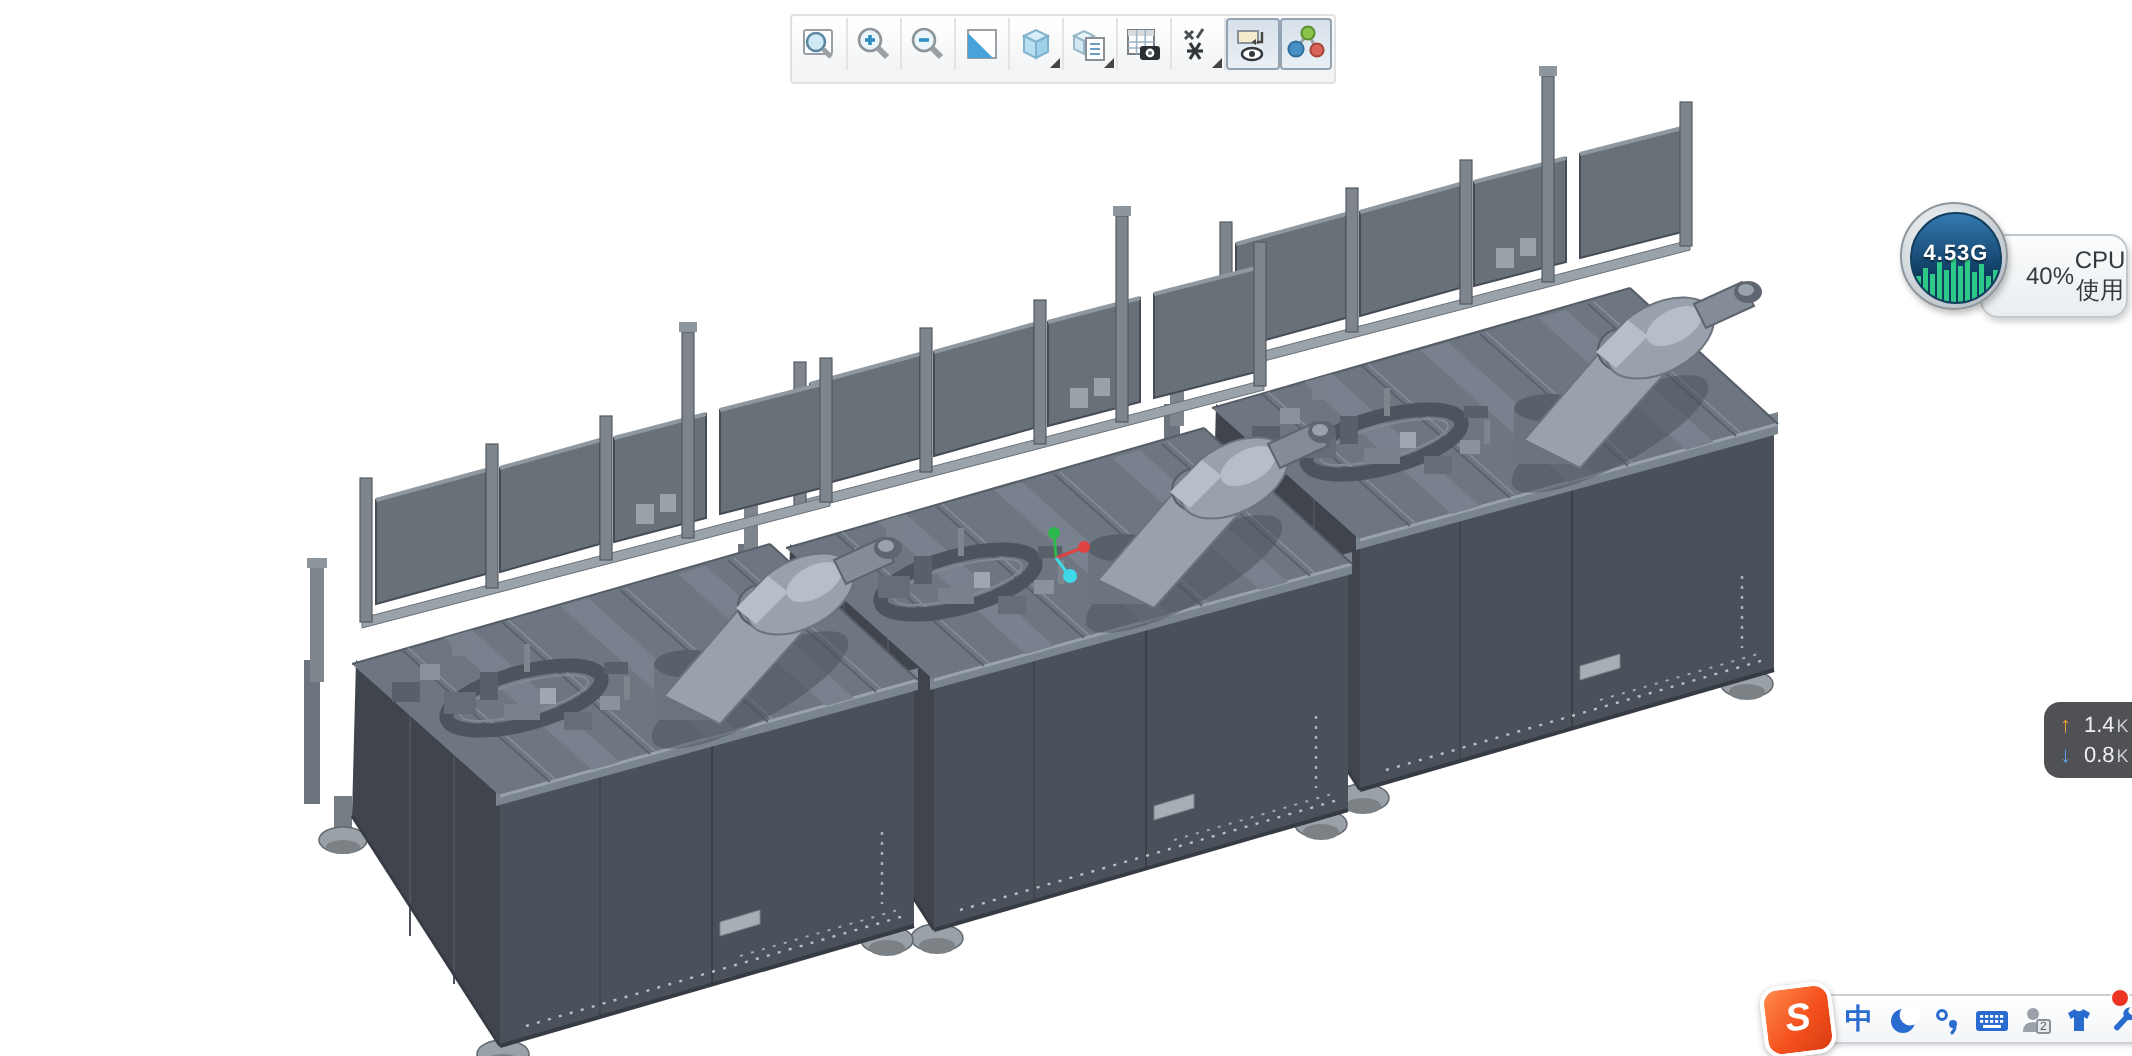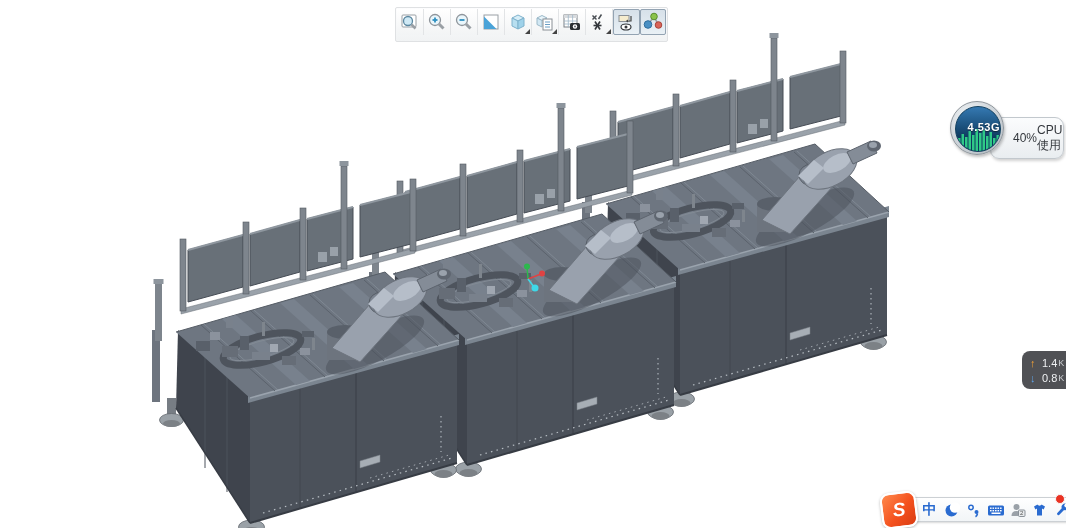--- a/index.html
+++ b/index.html
@@ -42,32 +42,32 @@
   .cpu-widget{position:absolute;left:950px;top:101px;width:116px;height:54px;}
   .cpu-box{
     position:absolute;left:40px;top:16px;width:74px;height:42px;
     background:linear-gradient(#fbfcfd,#e9edf0);
     border:1px solid #c2c8cd;border-radius:9px;
     box-shadow:1px 2px 3px rgba(0,0,0,.18);
     display:flex;justify-content:center;align-items:center;
     padding-left:22px;box-sizing:border-box;
   }
   .cpu-box .pct{font-size:12px;color:#34383d;line-height:15px;}
-  .cpu-box .lbl{font-size:12px;color:#34383d;line-height:15px;}
+  .cpu-box .lbl{font-size:12px;color:#34383d;line-height:15px;text-align:center;}
   .cpu-gauge{
     position:absolute;left:0;top:0;width:52px;height:52px;border-radius:50%;
     background:radial-gradient(circle at 35% 30%,#f2f5f7,#c3cad0 70%,#9aa1a7);
     border:1px solid #8f969c;box-shadow:1px 2px 3px rgba(0,0,0,.25);
   }
   .cpu-inner{
     position:absolute;left:4px;top:4px;width:44px;height:44px;border-radius:50%;
     background:linear-gradient(#3579b2,#0d3a5e 70%);overflow:hidden;border:1px solid #12405f;
   }
   .cpu-val{
-    position:absolute;left:0;top:14px;width:100%;text-align:right;
+    position:absolute;left:0;top:14px;width:100%;text-align:center;
     font-size:11px;font-weight:bold;color:#ffffff;text-shadow:0 1px 1px rgba(0,0,0,.5);
     letter-spacing:.5px;z-index:2;
   }
   
   .net-widget{
     position:absolute;left:1022px;top:351px;width:58px;height:38px;
     background:var(--net-bg,#47484c);border-radius:8px;color:#eef0f2;
     display:flex;flex-direction:column;justify-content:center;gap:1px;
     padding:2px 0 2px 8px;box-sizing:border-box;opacity:.95;
   }

